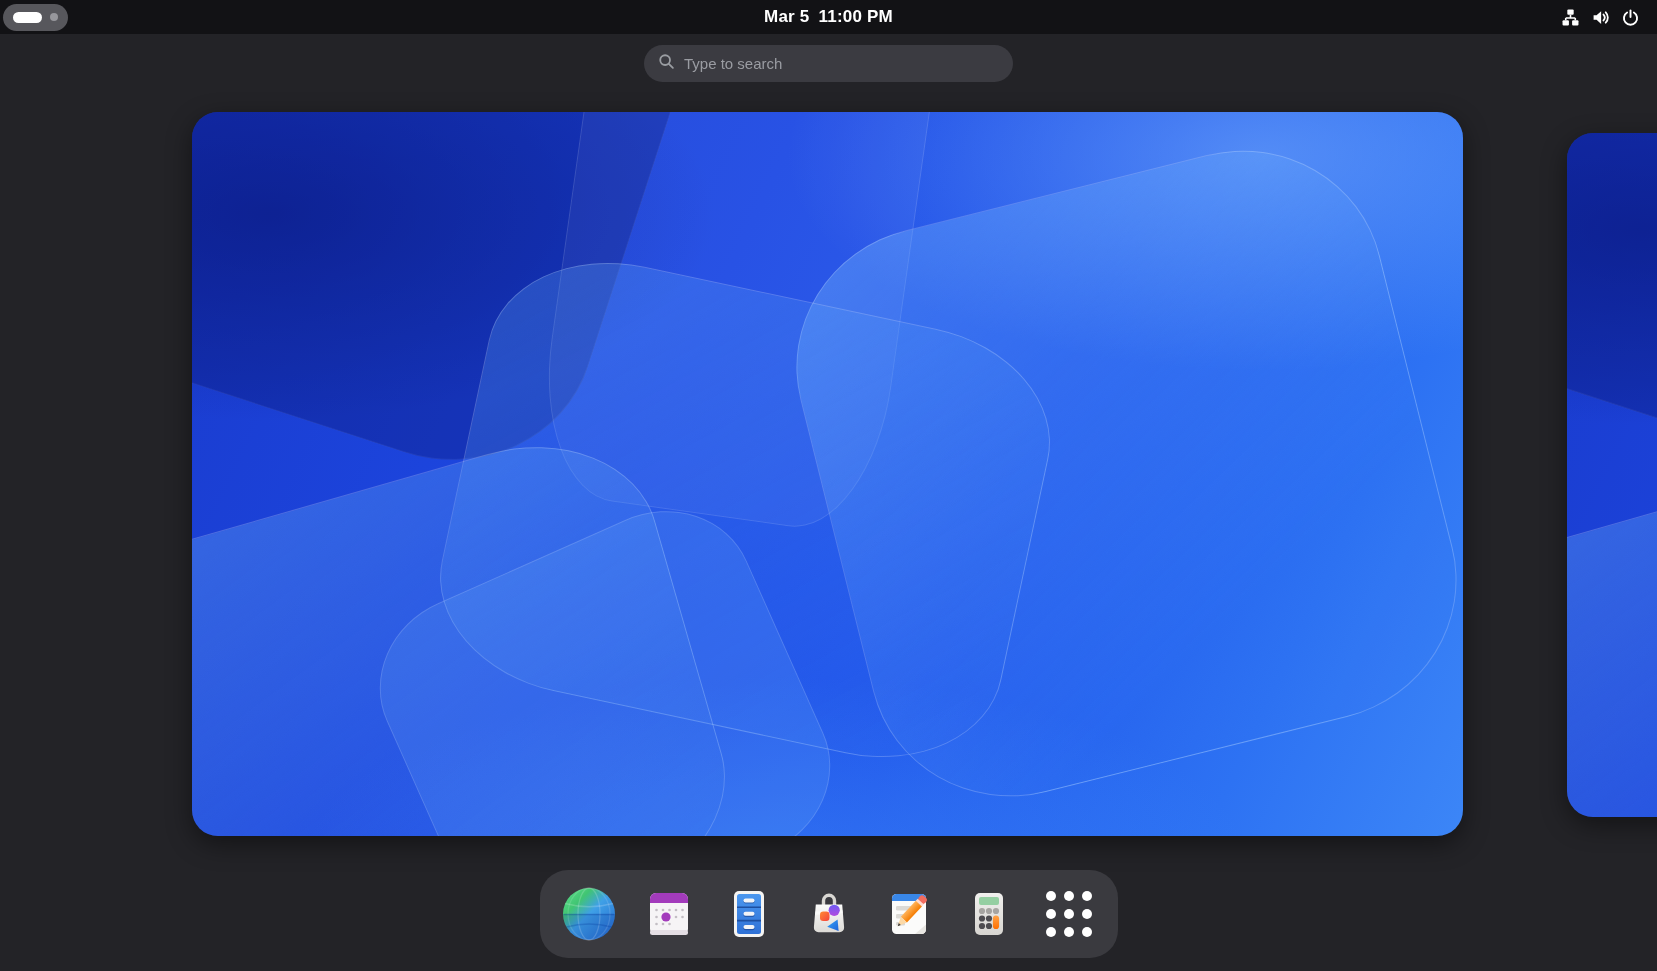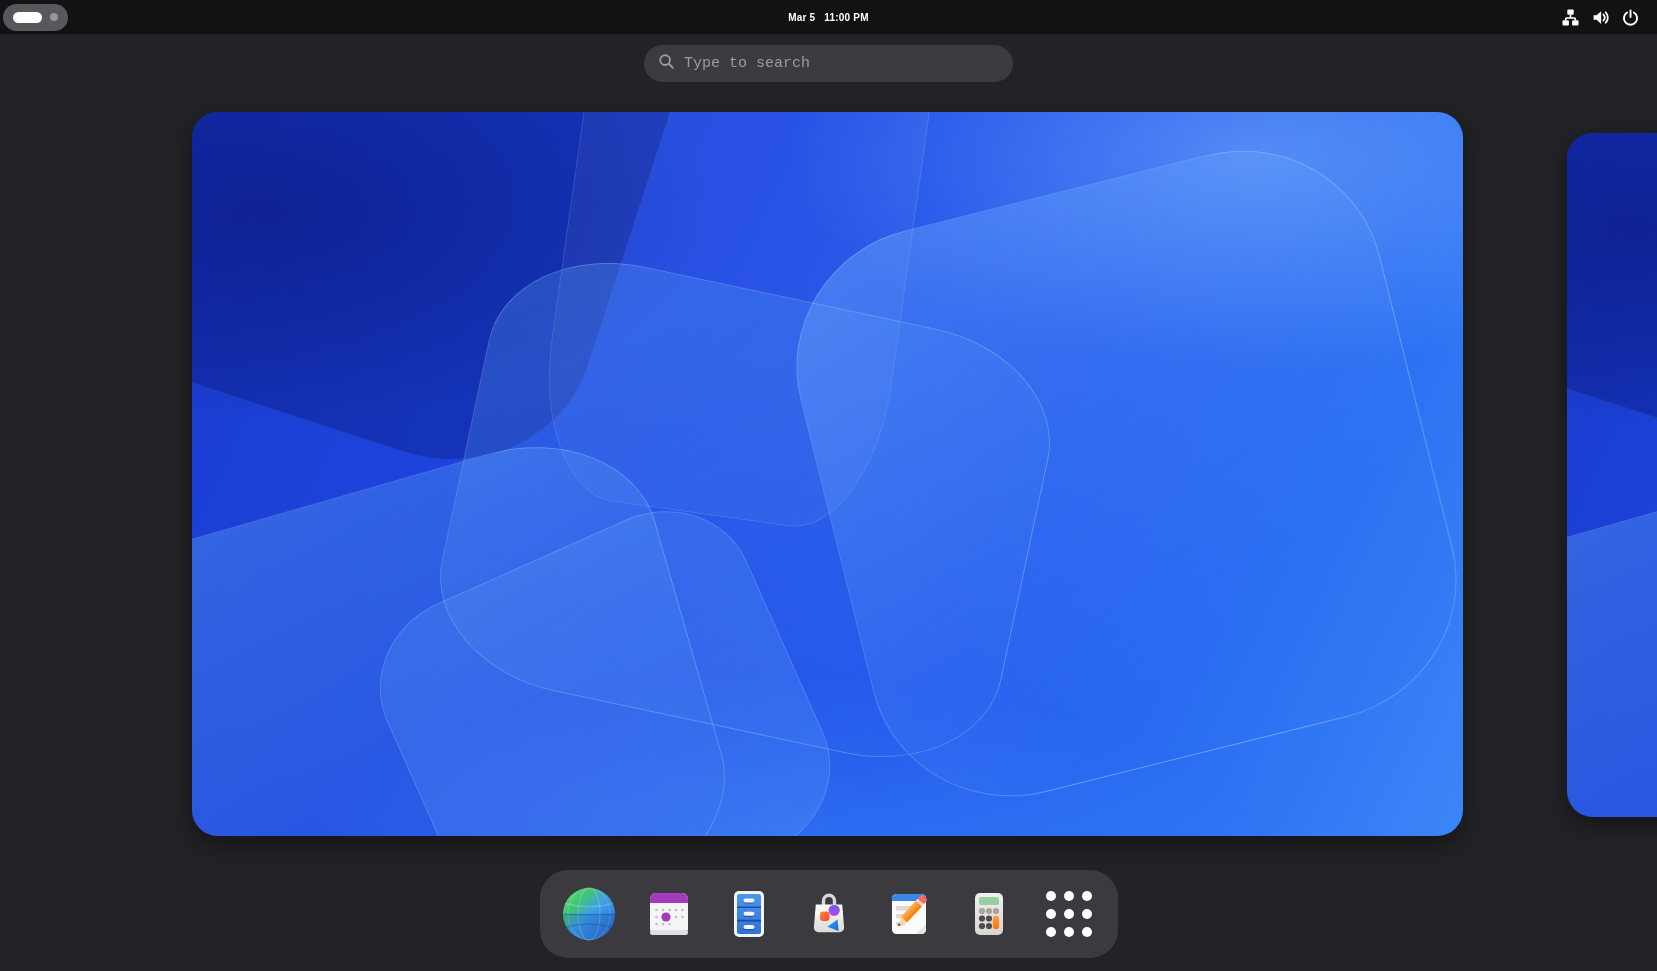--- a/index.html
+++ b/index.html
@@ -23,34 +23,34 @@
     margin-left:3px; width:65px; height:27px; border-radius:14px;
     background:#57575c; display:flex; align-items:center; gap:8px;
     padding-left:10px; cursor:pointer;
   }
   .ws-pill-active { width:29px; height:11px; border-radius:6px; background:#ffffff; }
   .ws-dot { width:8px; height:8px; border-radius:50%; background:#97979c; }
 
   .clock {
     position:absolute; left:50%; top:0; transform:translateX(-50%);
     height:34px; display:flex; align-items:center; gap:9px;
-    color:#ffffff; font-size:10px; font-weight:700; letter-spacing:.2px;
+    color:#ffffff; font-size:17px; font-weight:700; letter-spacing:.2px;
     cursor:pointer;
   }
   .status {
     margin-right:12px; height:34px; display:flex; align-items:center; gap:13px;
     padding:0 6px; cursor:pointer;
   }
   .status svg { display:block; }
 
   
   .search {
     position:absolute; left:644px; top:45px; width:369px; height:37px;
     background:#3b3b41; border-radius:19px;
-    display:flex; align-items:center; padding:0 14px; gap:9px;font-family:Liberation Mono, monospace;
+    display:flex; align-items:center; padding:0 14px; gap:9px;
   }
   .search input {
     flex:1; background:transparent; border:none; outline:none;
     color:#e8e8ea; font-size:15px; font-family:inherit;
   }
   .search input::placeholder { color:#9a9ca2; }
 
   
   .workspace {
     position:absolute; border-radius:26px; overflow:hidden;

